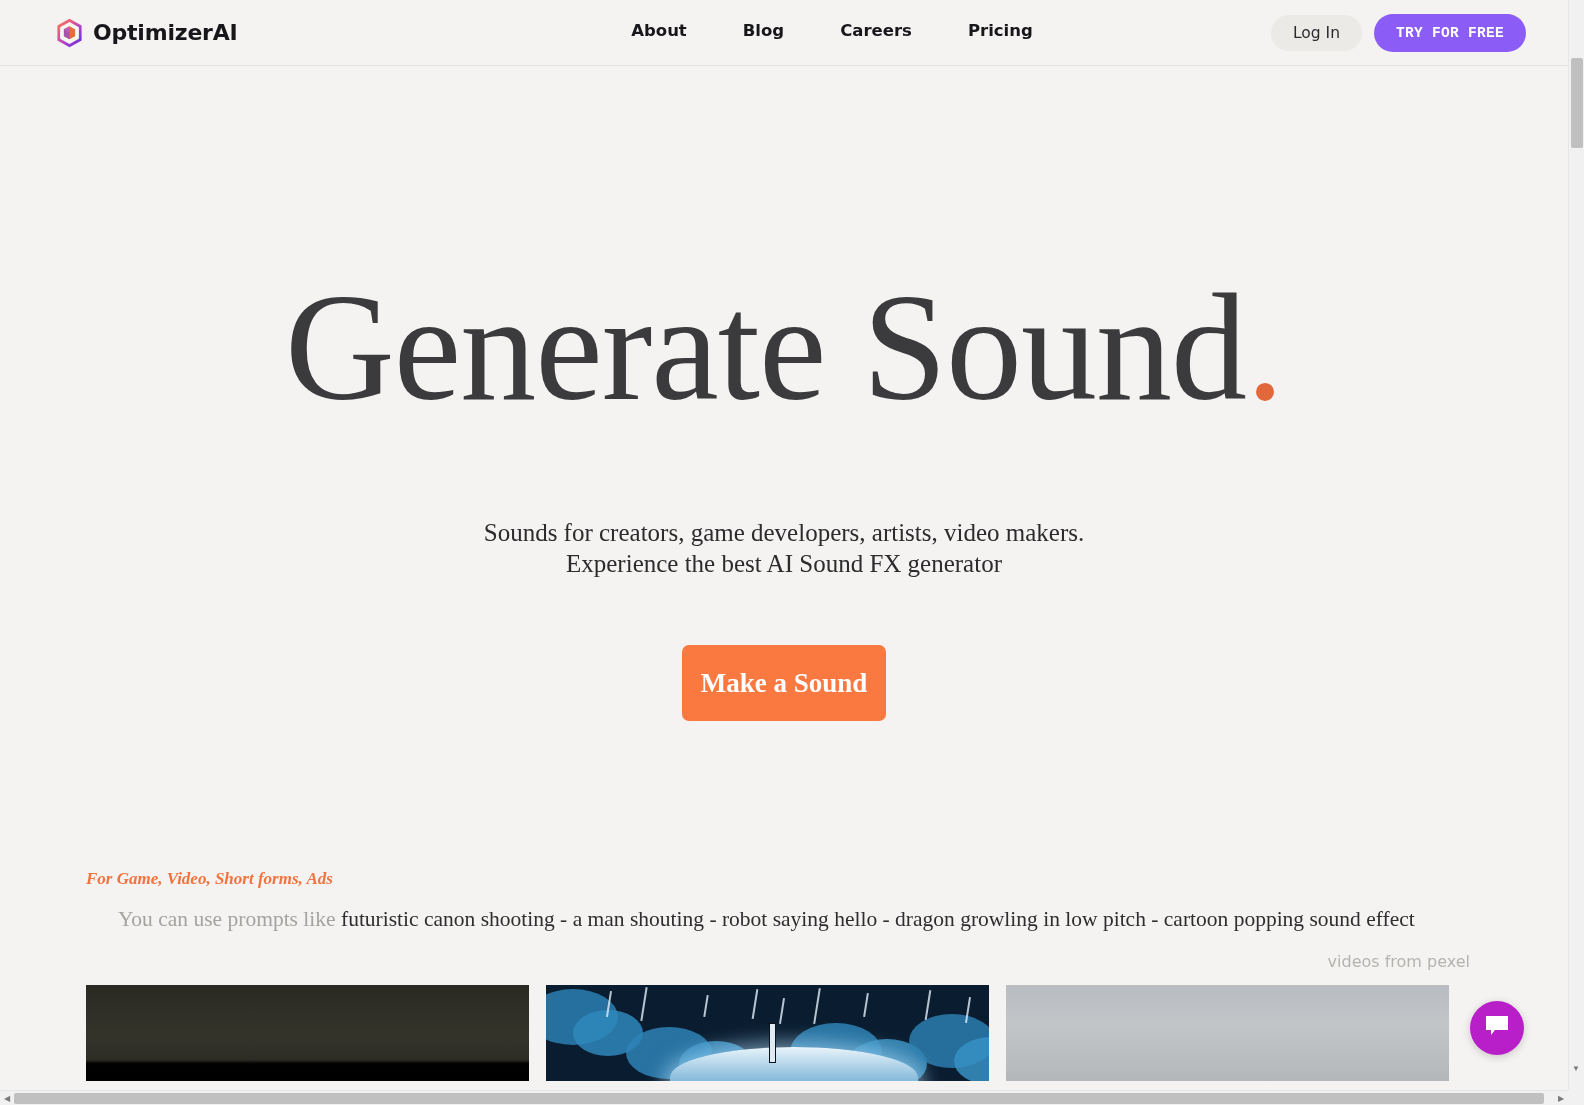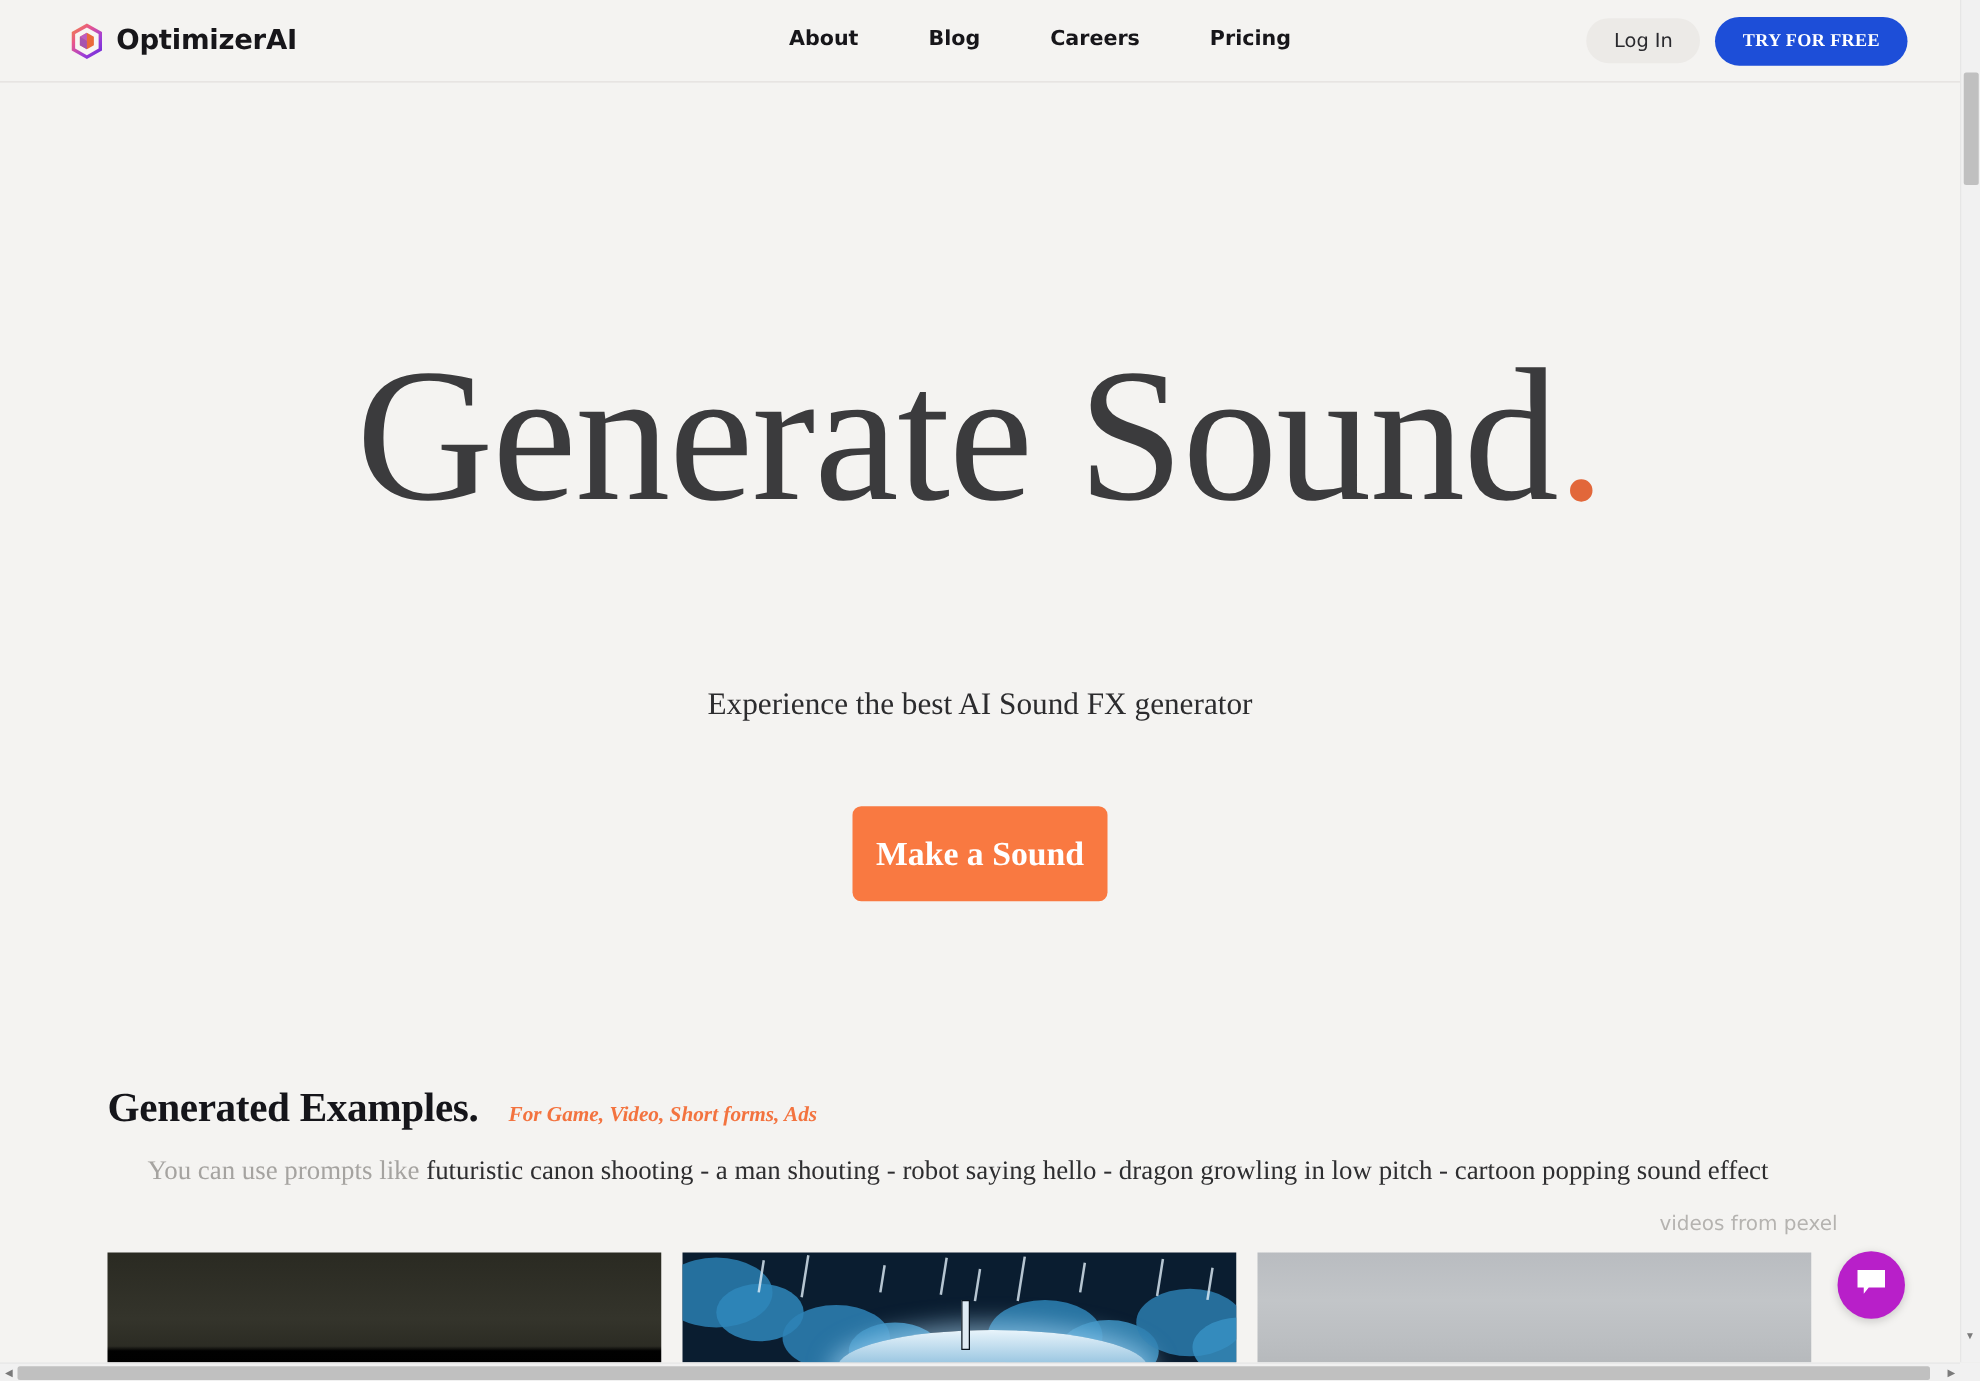--- a/index.html
+++ b/index.html
@@ -95,25 +95,25 @@
     background: #eceaE7;
     border: none;
     border-radius: 999px;
     padding: 9px 22px;
     font-family: "DejaVu Sans", sans-serif;
     font-size: 15.5px;
     color: #2a2a2e;
     cursor: pointer;
   }
   .btn-try {
-    background: #1d4ed8;
+    background: #8b5cf6;
     border: none;
     border-radius: 999px;
     padding: 11px 22px;
-    font-family: Liberation Serif, serif;
+    font-family: Liberation Mono, monospace;
     font-size: 14.5px;
     font-weight: 700;
     color: #ffffff;
     letter-spacing: 0.3px;
     cursor: pointer;
   }
 
   
   .hero {
     width: 1568px;
@@ -382,33 +382,32 @@
         <button class="btn-login">Log In</button>
         <button class="btn-try">TRY FOR FREE</button>
       </div>
 
     </div>
 
     <section class="hero">
       <h1 class="hero-title"><span>Generate Sound</span><span class="dot">.</span></h1>
 
       <p class="hero-sub">
-        <br>
+        <span>Sounds for creators, game developers, artists, video makers.</span><br>
         <span>Experience the best AI Sound FX generator</span>
       </p>
 
       <div class="hero-cta-wrap">
         <button class="btn-make-sound">Make a Sound</button>
       </div>
     </section>
 
     <section class="examples">
 
       <div class="examples-headrow">
-        <h2 class="examples-title">Generated Examples.</h2>
         <span class="examples-tags">For  Game, Video, Short forms, Ads</span>
       </div>
 
       <p class="prompt-line"><span class="prompt-lead">You can use prompts like</span>
         <span>futuristic canon shooting - a man shouting - robot saying hello - dragon growling in low pitch - cartoon popping sound effect</span></p>
 
       <div class="pexel-note">videos from pexel</div>
 
       <div class="thumb-row">
 

